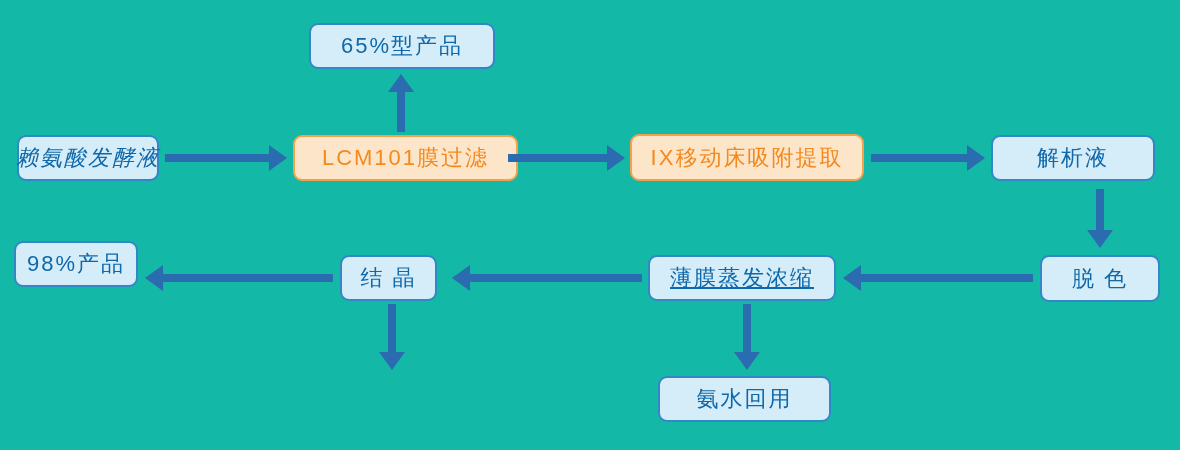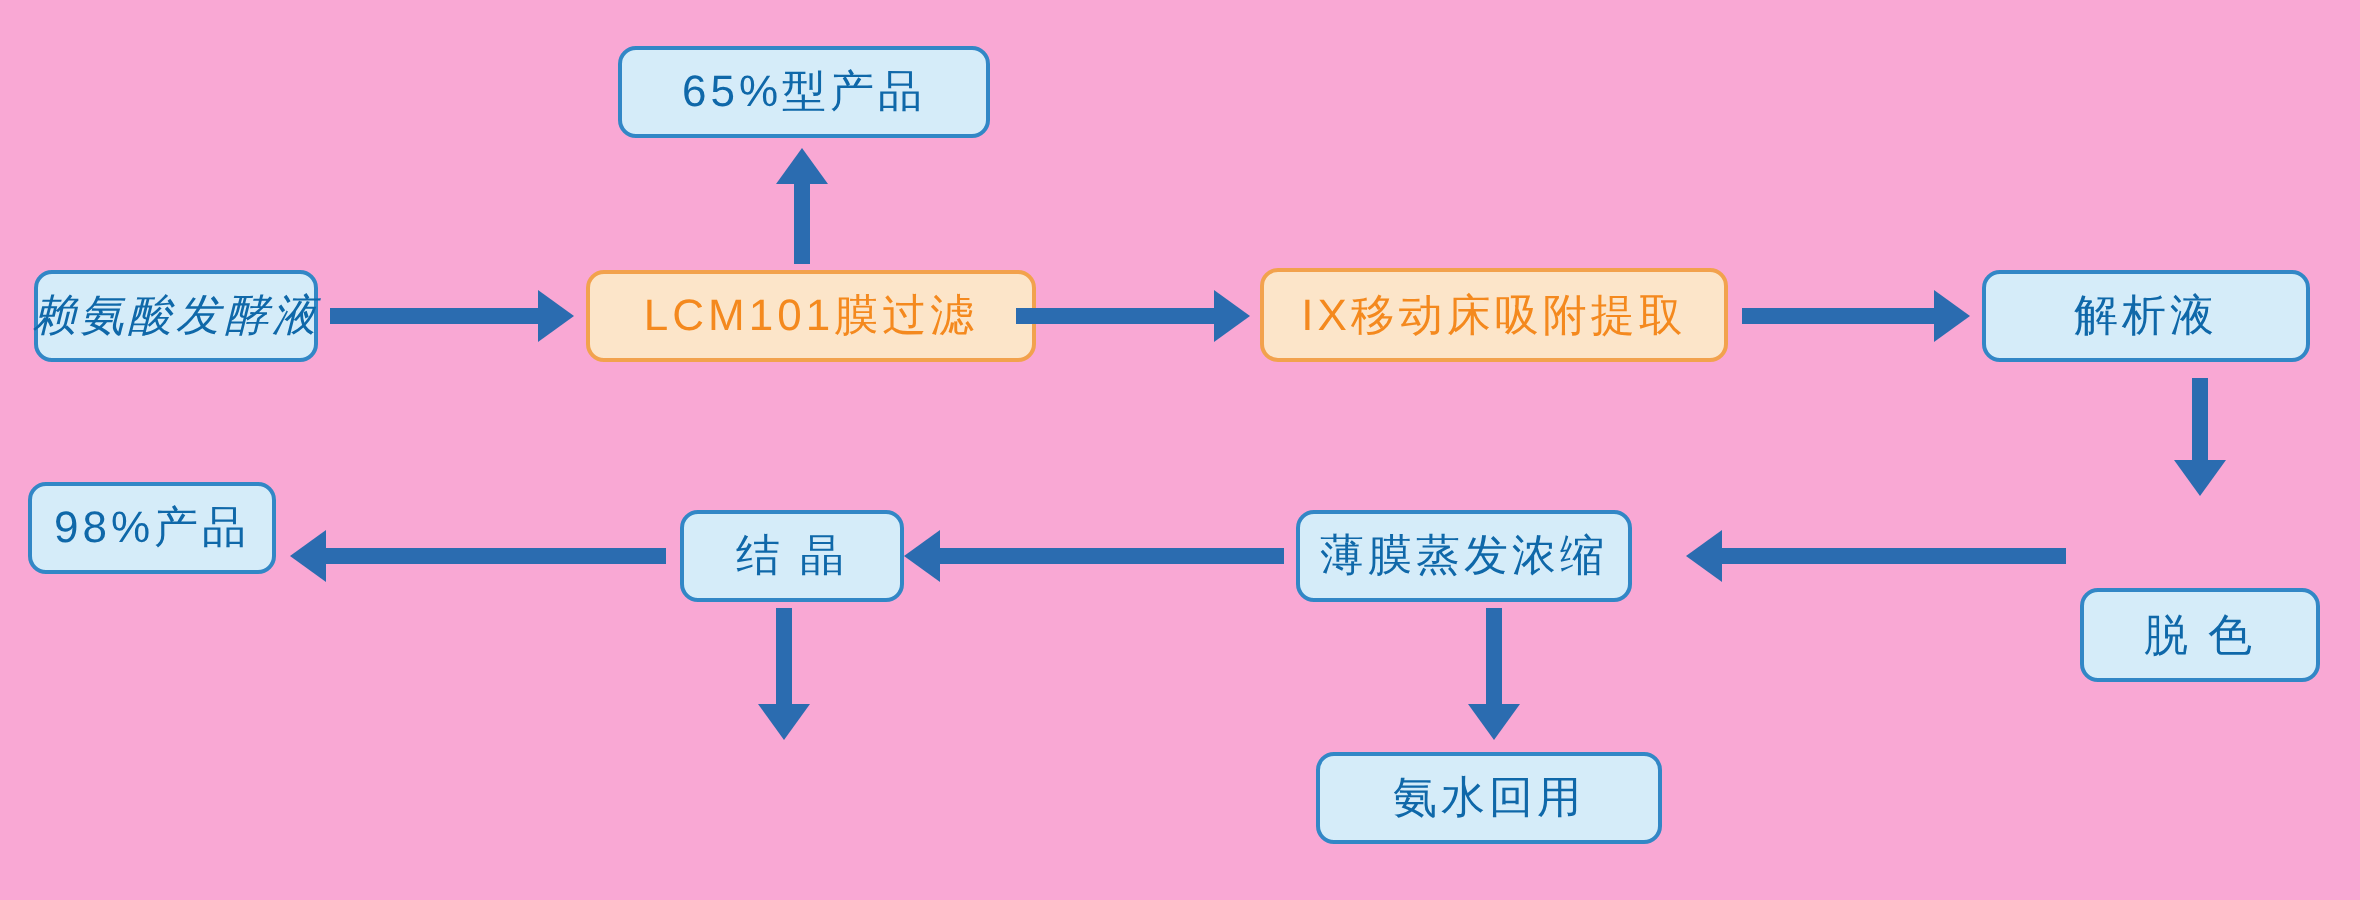--- a/index.html
+++ b/index.html
@@ -4,21 +4,21 @@
 <style>
   html, body {
     margin: 0;
     padding: 0;
     background: #ffffff;
   }
   .canvas {
     position: relative;
     width: 1180px;
     height: 450px;
-    background: #f9a8d4;
+    background: #14b8a6;
     font-family: "Liberation Sans", "DejaVu Sans", sans-serif;
     overflow: hidden;
   }
   .node {
     position: absolute;
     box-sizing: border-box;
     display: flex;
     align-items: center;
     justify-content: center;
     border-radius: 9px;
@@ -79,25 +79,25 @@
   <div class="node" style="left:17px;  top:135px; width:142px; height:46px;font-style:italic;">赖氨酸发酵液</div>
 
   <div class="node orange" style="left:293px; top:135px; width:225px; height:46px;">LCM101膜过滤</div>
 
   <div class="node" style="left:991px; top:135px; width:164px; height:46px;">解析液</div>
 
   <div class="node orange" style="left:630px; top:134px; width:234px; height:47px;">IX移动床吸附提取</div>
 
   <div class="node" style="left:14px;  top:241px; width:124px; height:46px;">98%产品</div>
 
-  <div class="node" style="left:340px; top:255px; width:112px; height:46px;">结 晶</div>
+  <div class="node" style="left:340px; top:255px; width:97px; height:46px;">结 晶</div>
 
-  <div class="node" style="left:648px; top:255px; width:168px; height:46px;">薄膜蒸发浓缩</div>
+  <div class="node" style="left:648px; top:255px; width:188px; height:46px;text-decoration:underline;">薄膜蒸发浓缩</div>
 
-  <div class="node" style="left:1040px; top:255px; width:120px; height:47px;margin-top:39px;">脱 色</div>
+  <div class="node" style="left:1040px; top:255px; width:120px; height:47px;">脱 色</div>
 
 
   <div class="node" style="left:658px; top:376px; width:173px; height:46px;">氨水回用</div>
 
   <div class="arrow right" style="left:165px; top:145px; width:122px; height:26px;">
     <div class="shaft"></div>
       <div class="head"></div>
   </div>
 
   <div class="arrow up" style="left:388px; top:74px; width:26px; height:58px;">

